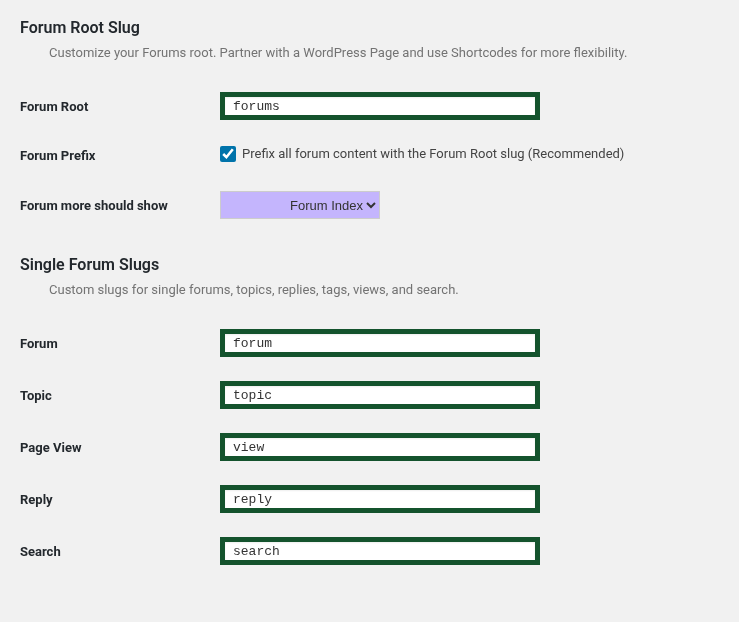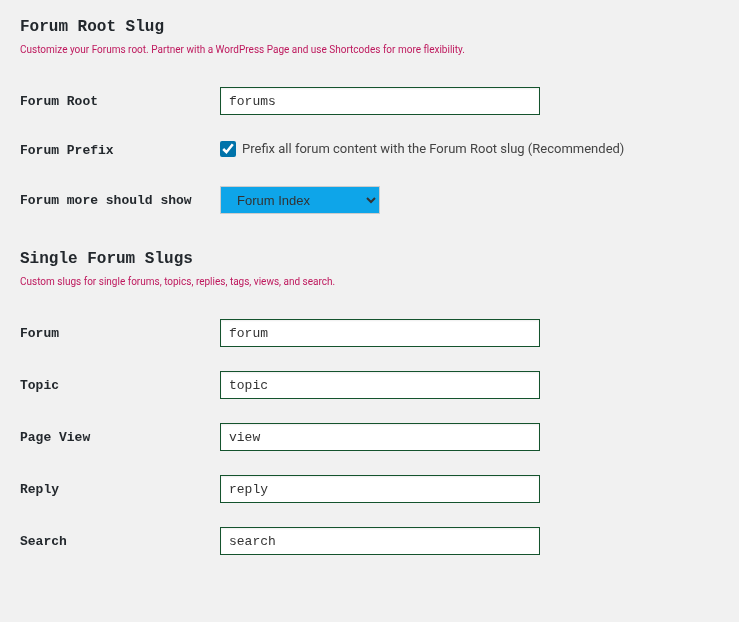--- a/index.html
+++ b/index.html
@@ -13,76 +13,76 @@
       color: #444;
       background: #f1f1f1;
       padding: 18px 20px;
       width: 739px;
     }
     h2.section-title {
       font-size: 16px;
       font-weight: 600;
       color: #23282d;
       margin-bottom: 8px;
-      font-family: Liberation Mono, monospace;
     }
     p.section-desc {
-      font-size: 10px;
-      color: #be185d;
+      font-size: 13px;
+      color: #737373;
       margin-bottom: 20px;
+      margin-left: 29px;
     }
     .form-table {
       width: 100%;
       border-collapse: collapse;
       margin-bottom: 24px;
     }
     .form-table tr {
       vertical-align: middle;
     }
     .form-table th {
       text-align: left;
       font-weight: 700;
       font-size: 13px;
       color: #23282d;
       width: 200px;
       padding: 16px 10px 16px 0;
       vertical-align: middle;
-      font-family: Liberation Mono, monospace;
     }
     .form-table td {
       padding: 12px 10px 12px 0;
       vertical-align: middle;
       font-size: 13px;
     }
     input[type="text"] {
       width: 320px;
       padding: 4px 8px;
       font-size: 13px;
       font-family: Consolas, Monaco, "Courier New", monospace;
-      border: 1px solid #14532d;
+      border: 5px solid #14532d;
       box-shadow: inset 0 1px 2px rgba(0,0,0,0.07);
       background: #fff;
       height: 28px;
       color: #333;
     }
     input[type="checkbox"] {
       width: 16px;
       height: 16px;
       vertical-align: middle;
       margin-right: 6px;
       accent-color: #0073aa;
     }
     select {
       width: 160px;
       height: 28px;
-      padding: 2px 12px;
+      padding: 2px 0;
       border: 1px solid #ccc;
-      background: #0ea5e9;
+      background: #c4b5fd;
       font-size: 13px;
       color: #333;
+      text-align: right;
     }
     label.checkbox-label {
       font-size: 13px;
       color: #444;
       display: inline-flex;
       align-items: flex-start;
     }
     label.checkbox-label span {
       vertical-align: middle;
     }

